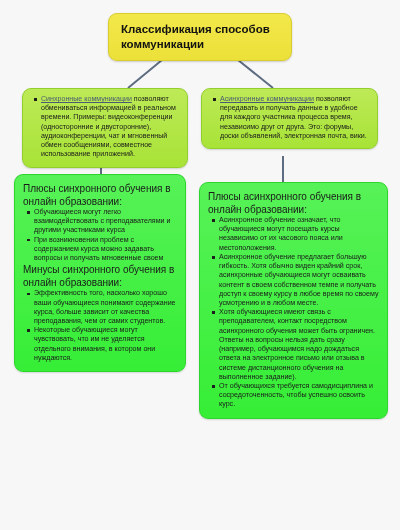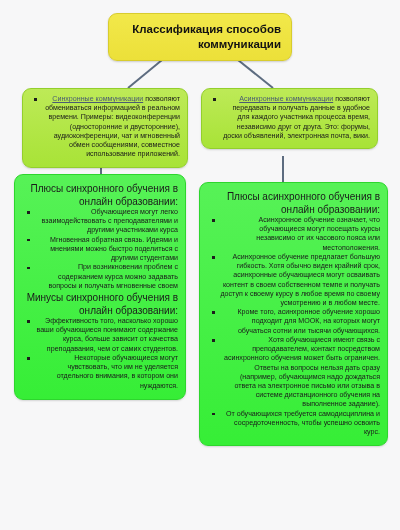--- a/index.html
+++ b/index.html
@@ -11,21 +11,20 @@
     height: 530px;
     background: #f7f7f8;
     font-family: "Liberation Sans", "DejaVu Sans", sans-serif;
     position: relative;
     overflow: hidden;
     color: #1a1a1a;
   }
   #diagram {
     position: absolute;
     inset: 0;
-    text-align: right;
   }
   .connectors {
     position: absolute;
     left: 0;
     top: 0;
     width: 400px;
     height: 530px;
     pointer-events: none;
   }
 
@@ -131,36 +130,34 @@
   <div class="node-mid right">
     <ul class="bullets">
       <li><a class="term-link" href="#">Асинхронные коммуникации</a><span> позволяют передавать и получать данные в удобное для каждого участника процесса время, независимо друг от друга. Это: форумы, доски объявлений, электронная почта, вики.</span></li>
     </ul>
   </div>
 
   <div class="node-leaf left">
     <div class="heading-line">Плюсы синхронного обучения в онлайн образовании:</div>
     <ul class="bullets">
       <li>Обучающиеся могут легко взаимодействовать с преподавателями и другими участниками курса</li>
-      <li>Мгновенная обратная связь. Идеями и мнениями можно быстро поделиться с другими студентами</li>
       <li>При возникновении проблем с содержанием курса можно задавать вопросы и получать мгновенные своем</li>
     </ul>
     <div class="heading-line">Минусы синхронного обучения в онлайн образовании:</div>
     <ul class="bullets">
       <li>Эффективность того, насколько хорошо ваши обучающиеся понимают содержание курса, больше зависит от качества преподавания, чем от самих студентов.</li>
       <li>Некоторые обучающиеся могут чувствовать, что им не уделяется отдельного внимания, в котором они нуждаются.</li>
     </ul>
   </div>
 
   <div class="node-leaf right">
     <div class="heading-line">Плюсы асинхронного обучения в онлайн образовании:</div>
     <ul class="bullets">
       <li>Асинхронное обучение означает, что обучающиеся могут посещать курсы независимо от их часового пояса или местоположения.</li>
       <li>Асинхронное обучение предлагает большую гибкость. Хотя обычно виден крайний срок, асинхронные обучающиеся могут осваивать контент в своем собственном темпе и получать доступ к своему курсу в любое время по своему усмотрению и в любом месте.</li>
-      <li>Кроме того, асинхронное обучение хорошо подходит для МООК, на которых могут обучаться сотни или тысячи обучающихся.</li>
     </ul>
     <ul class="bullets">
       <li>Хотя обучающиеся имеют связь с преподавателем, контакт посредством асинхронного обучения может быть ограничен. Ответы на вопросы нельзя дать сразу (например, обучающимся надо дождаться ответа на электронное письмо или отзыва в системе дистанционного обучения на выполненное задание).</li>
       <li> От обучающихся требуется самодисциплина и сосредоточенность, чтобы успешно освоить курс.</li>
     </ul>
   </div>
 
 </div>
 
 </body></html>

